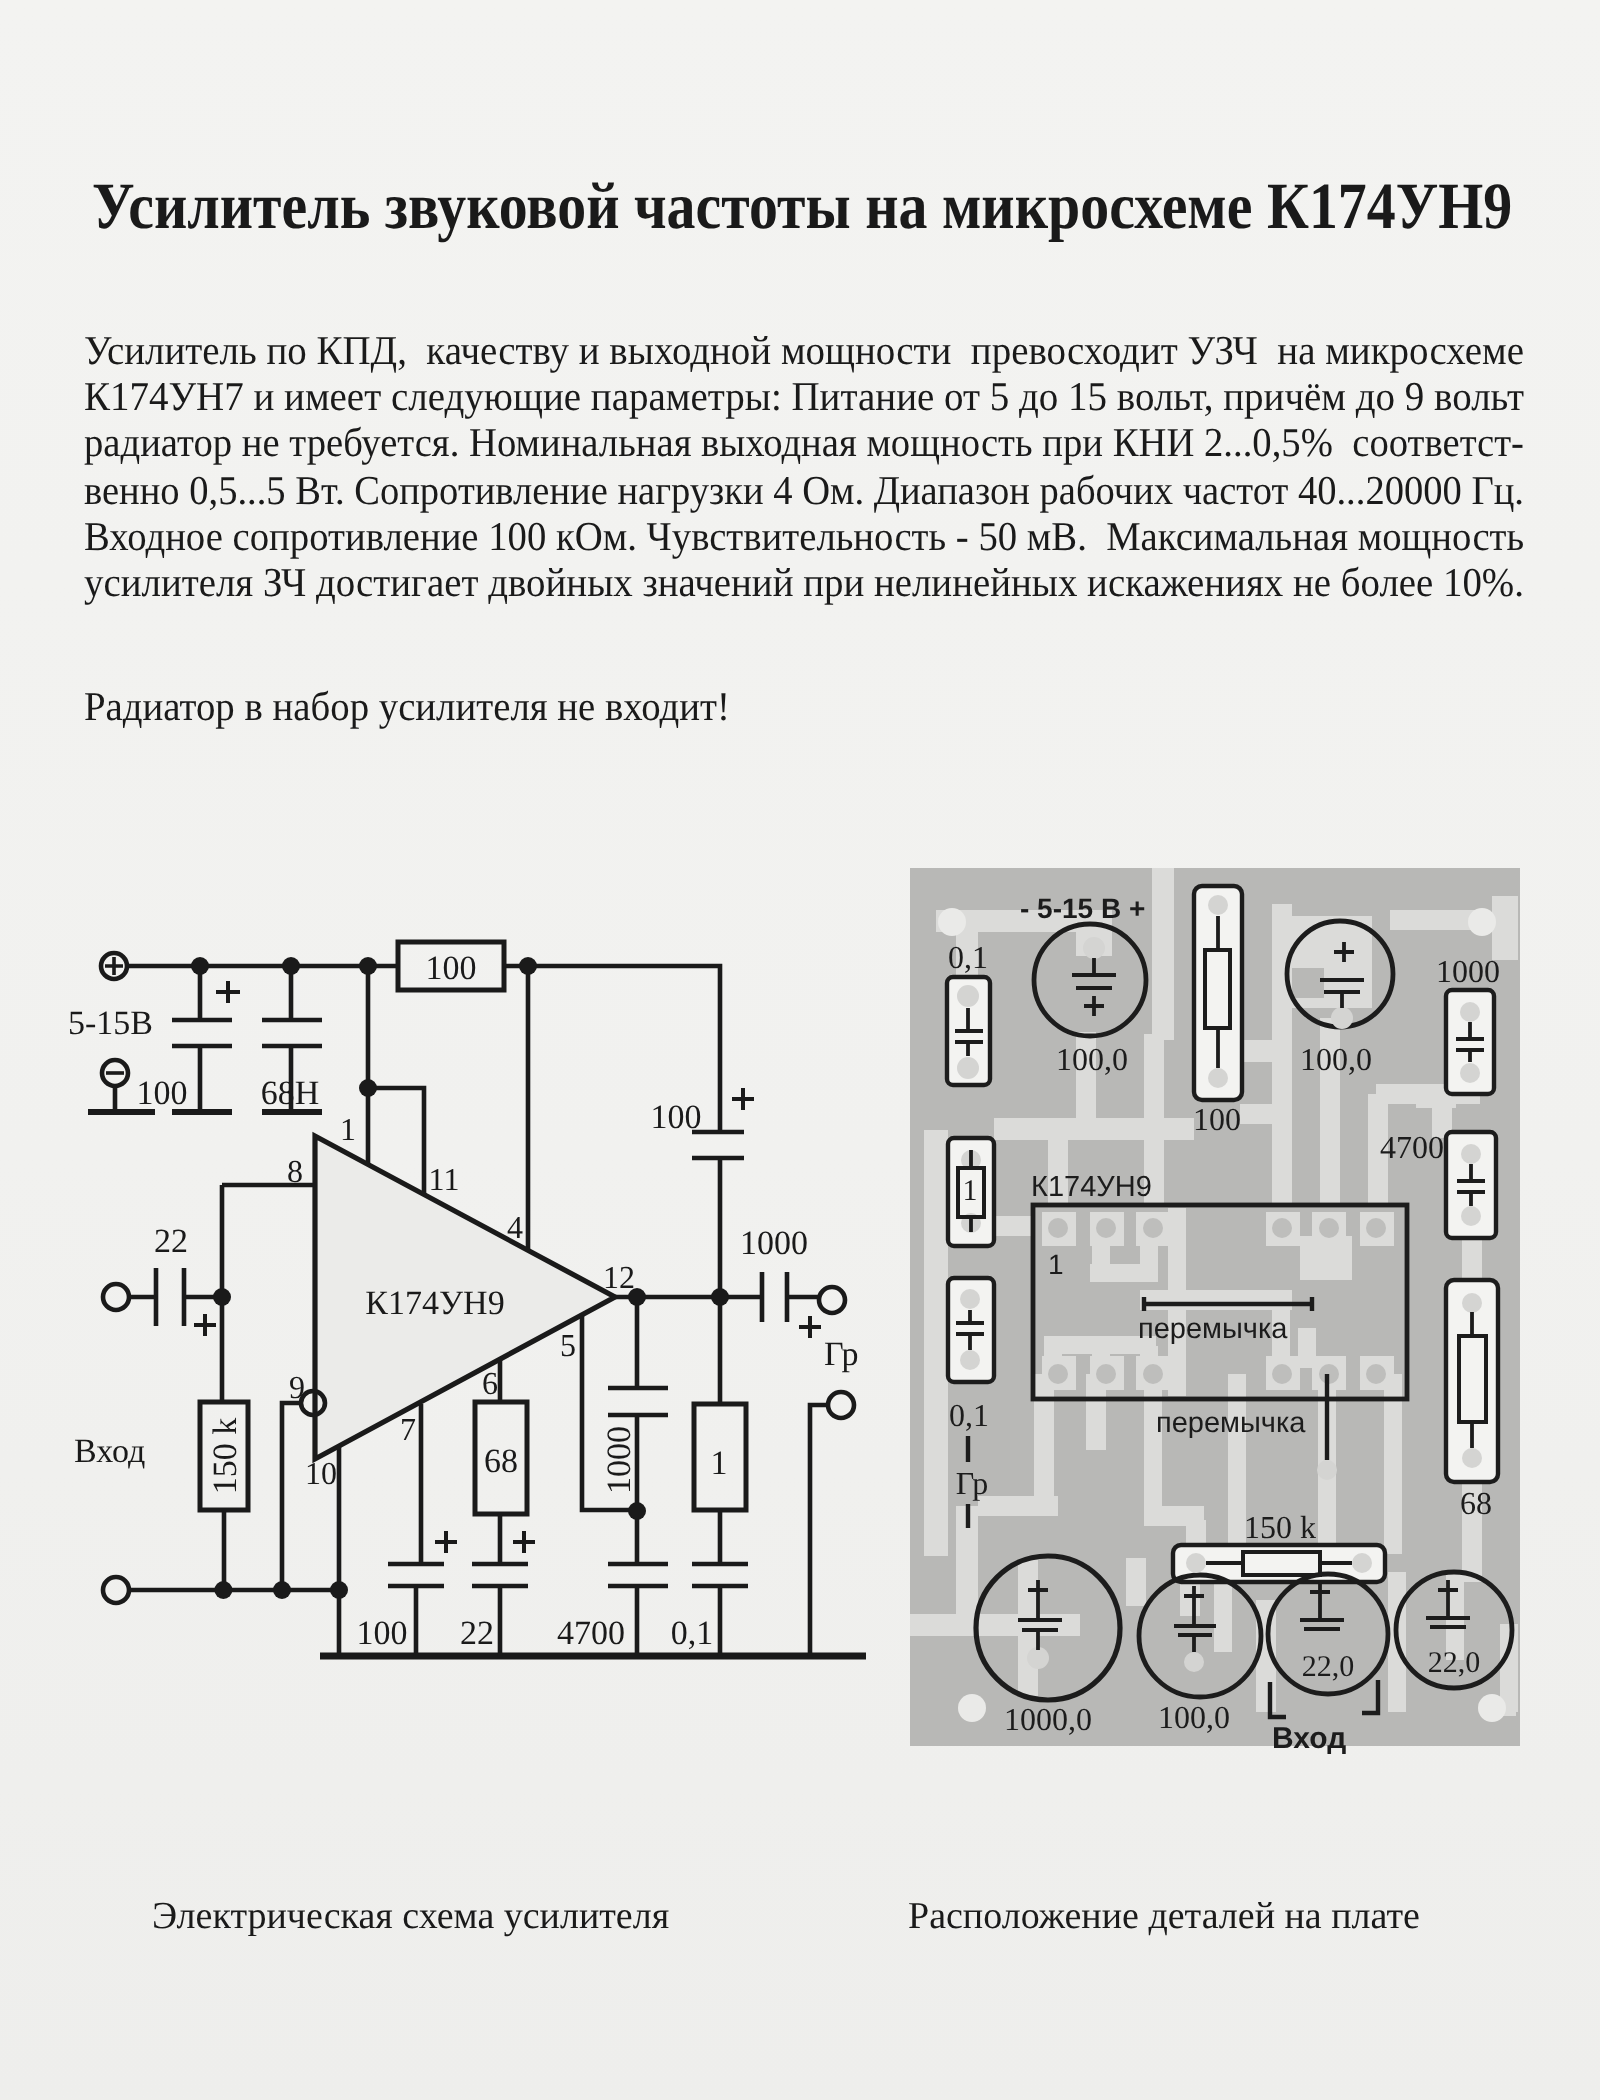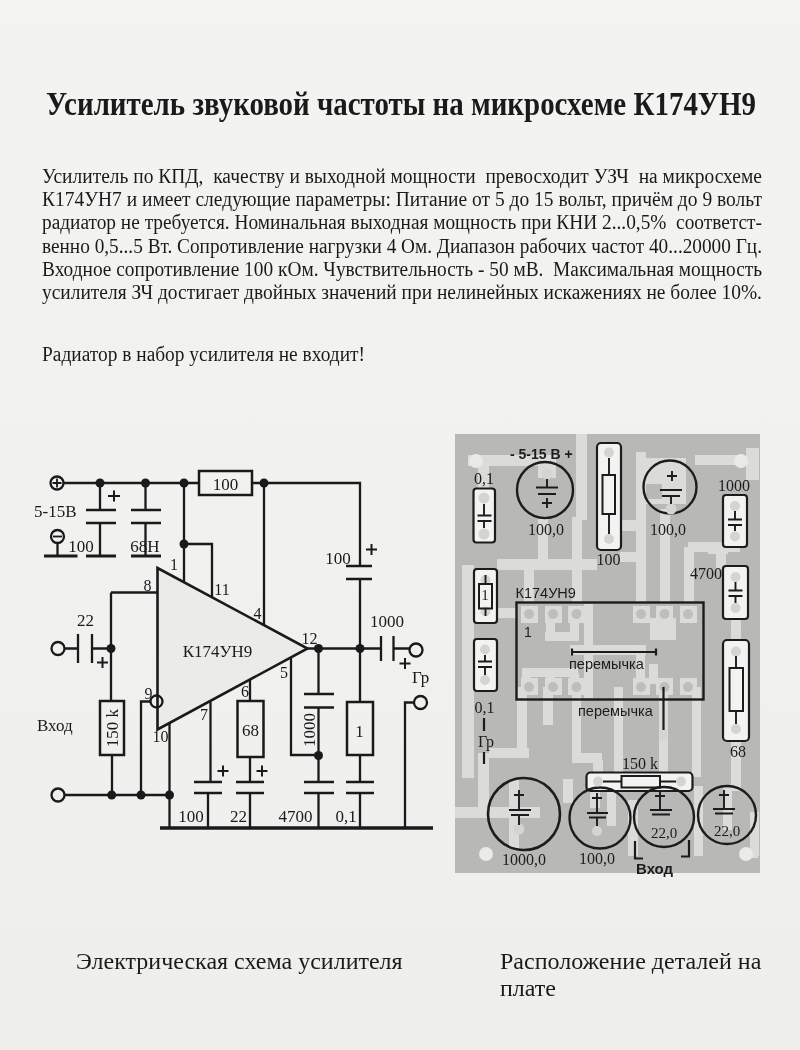--- a/index.html
+++ b/index.html
@@ -1,21 +1,21 @@
 <!DOCTYPE html>
 <html><head>
 <meta charset="utf-8">
 <style>
 html,body{margin:0;padding:0}
 body{width:800px;height:1050px;background:linear-gradient(180deg,#f3f3f1 0%,#f1f1ef 55%,#eeeeec 100%);font-family:"Liberation Serif",serif;color:#1a1a1a;position:relative;overflow:hidden}
 .abs{position:absolute}
 #title{left:46px;top:86px;font-size:33px;font-weight:bold;white-space:nowrap;transform:scaleX(0.877);transform-origin:left top}
 .bl{left:42px;font-size:20.5px;line-height:23.3px;white-space:nowrap;transform-origin:left top}
 #rad{left:42px;top:343.3px;font-size:20.5px;white-space:nowrap;transform:scaleX(0.9464);transform-origin:left top}
-.cap{font-size:24px}
+.cap{font-size:19px}
 </style>
 </head>
 <body>
 <div class="abs" id="title">Усилитель звуковой частоты на микросхеме К174УН9</div>
 <div class="abs bl" style="top:164.8px;transform:scaleX(0.9496)">Усилитель по КПД,&nbsp; качеству и выходной мощности&nbsp; превосходит УЗЧ&nbsp; на микросхеме</div>
 <div class="abs bl" style="top:188.1px;transform:scaleX(0.9506)">К174УН7 и имеет следующие параметры: Питание от 5 до 15 вольт, причём до 9 вольт</div>
 <div class="abs bl" style="top:211.4px;transform:scaleX(0.9431)">радиатор не требуется. Номинальная выходная мощность при КНИ 2...0,5%&nbsp; соответст-</div>
 <div class="abs bl" style="top:234.7px;transform:scaleX(0.9403)">венно 0,5...5 Вт. Сопротивление нагрузки 4 Ом. Диапазон рабочих частот 40...20000 Гц.</div>
 <div class="abs bl" style="top:258px;transform:scaleX(0.9443)">Входное сопротивление 100 кОм. Чувствительность - 50 мВ.&nbsp; Максимальная мощность</div>
 <div class="abs bl" style="top:281.3px;transform:scaleX(0.9480)">усилителя ЗЧ достигает двойных значений при нелинейных искажениях не более 10%.</div>
@@ -360,13 +360,13 @@
     <text x="640" y="769" text-anchor="middle">150 k</text>
     <text x="524" y="865" text-anchor="middle">1000,0</text>
     <text x="597" y="864" text-anchor="middle">100,0</text>
     <text x="664" y="838" text-anchor="middle" font-size="15">22,0</text>
     <text x="727" y="836" text-anchor="middle" font-size="15">22,0</text>
   </g>
 </g>
 </svg>
 
 <div class="abs cap" style="left:76px;top:948px">Электрическая схема усилителя</div>
-<div class="abs cap" style="left:500px;top:948px">Расположение деталей на плате</div>
+<div class="abs cap" style="left:454px;top:948px">Расположение деталей на плате</div>
 
 </body></html>

